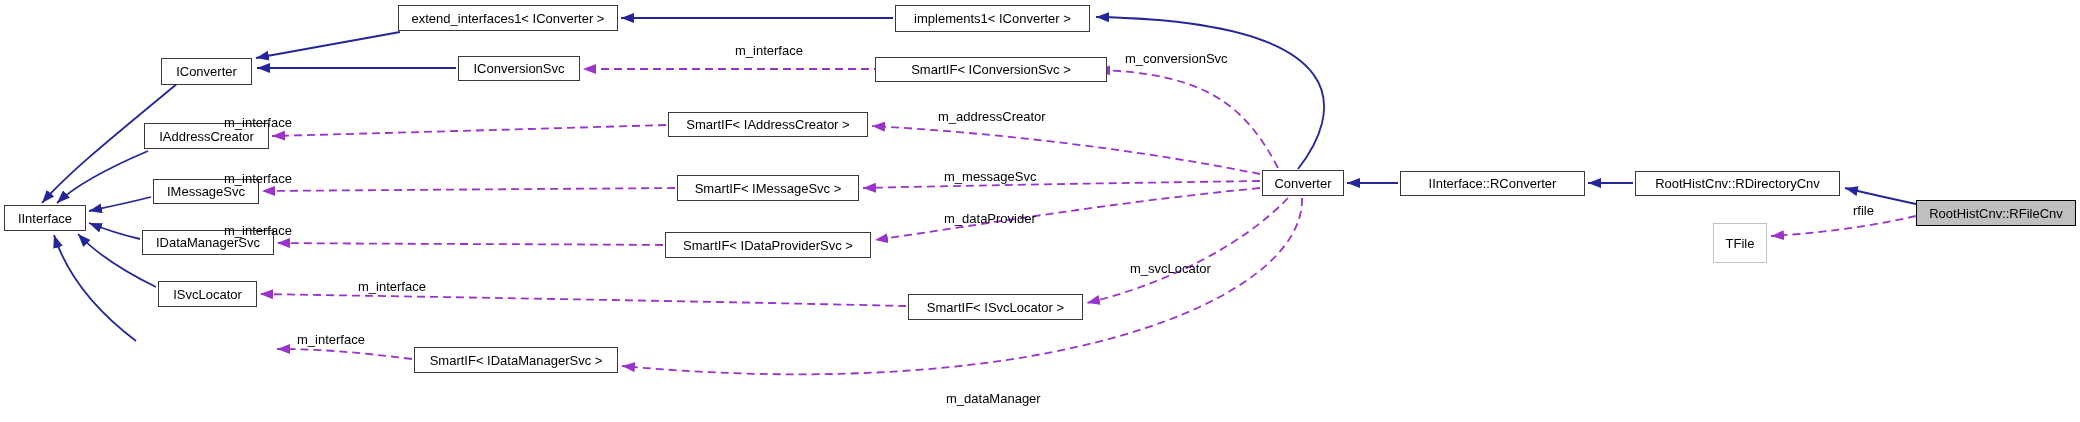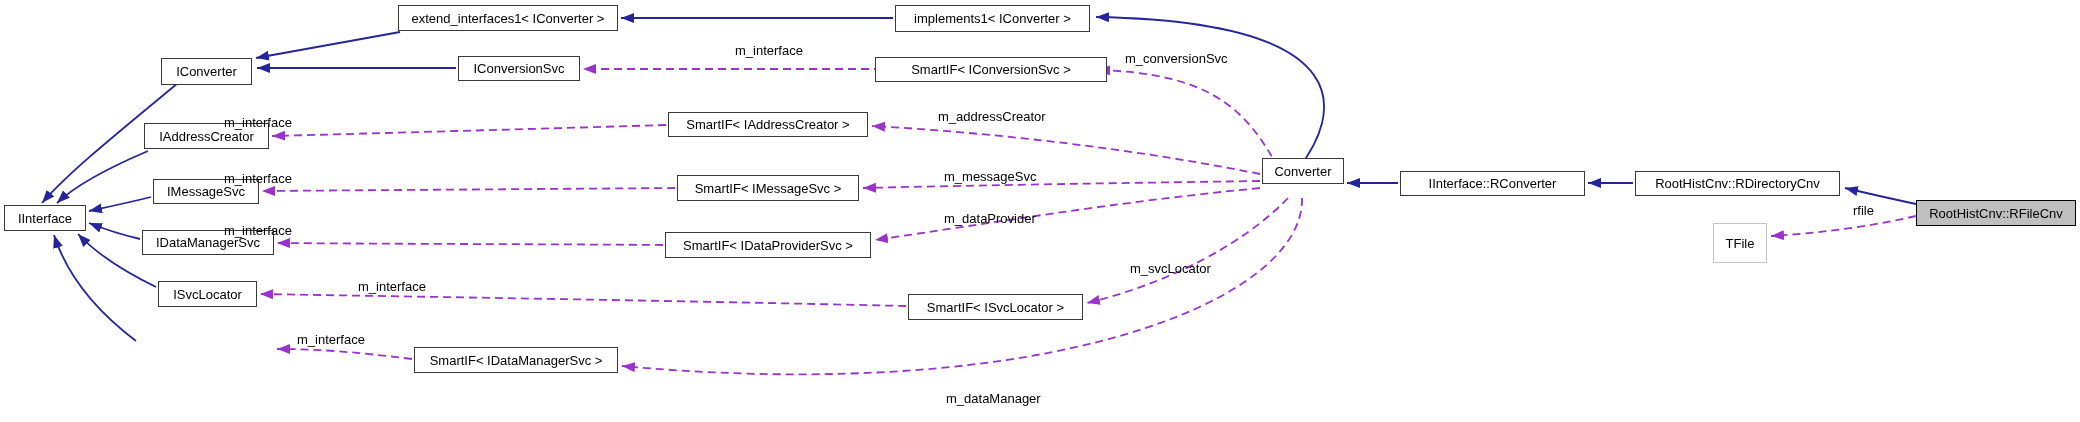--- a/index.html
+++ b/index.html
@@ -92,21 +92,21 @@
   <div class="node" style="left:144px;top:123px;width:125px;height:26px">IAddressCreator</div>
   <div class="node" style="left:668px;top:112px;width:200px;height:25px">SmartIF&lt; IAddressCreator &gt;</div>
   <div class="node" style="left:153px;top:179px;width:106px;height:25px">IMessageSvc</div>
   <div class="node" style="left:677px;top:175px;width:182px;height:26px">SmartIF&lt; IMessageSvc &gt;</div>
   <div class="node" style="left:4px;top:205px;width:82px;height:26px">IInterface</div>
   <div class="node" style="left:142px;top:230px;width:132px;height:25px">IDataManagerSvc</div>
   <div class="node" style="left:665px;top:232px;width:206px;height:26px">SmartIF&lt; IDataProviderSvc &gt;</div>
   <div class="node" style="left:158px;top:281px;width:99px;height:26px">ISvcLocator</div>
   <div class="node" style="left:908px;top:294px;width:175px;height:26px">SmartIF&lt; ISvcLocator &gt;</div>
   <div class="node" style="left:414px;top:347px;width:204px;height:26px">SmartIF&lt; IDataManagerSvc &gt;</div>
-  <div class="node" style="left:1262px;top:158px;width:82px;height:26px">Converter</div>
+  <div class="node" style="left:1262px;top:170px;width:82px;height:26px">Converter</div>
   <div class="node" style="left:1400px;top:171px;width:185px;height:25px">IInterface::RConverter</div>
   <div class="node" style="left:1635px;top:171px;width:205px;height:25px">RootHistCnv::RDirectoryCnv</div>
   <div class="node node--highlight" style="left:1916px;top:200px;width:160px;height:26px">RootHistCnv::RFileCnv</div>
   <div class="node node--external" style="left:1713px;top:223px;width:54px;height:40px">TFile</div>
 
   <span class="edge-label" style="left:735px;top:44px">m_interface</span>
   <span class="edge-label" style="left:224px;top:116px">m_interface</span>
   <span class="edge-label" style="left:224px;top:172px">m_interface</span>
   <span class="edge-label" style="left:224px;top:224px">m_interface</span>
   <span class="edge-label" style="left:358px;top:280px">m_interface</span>

